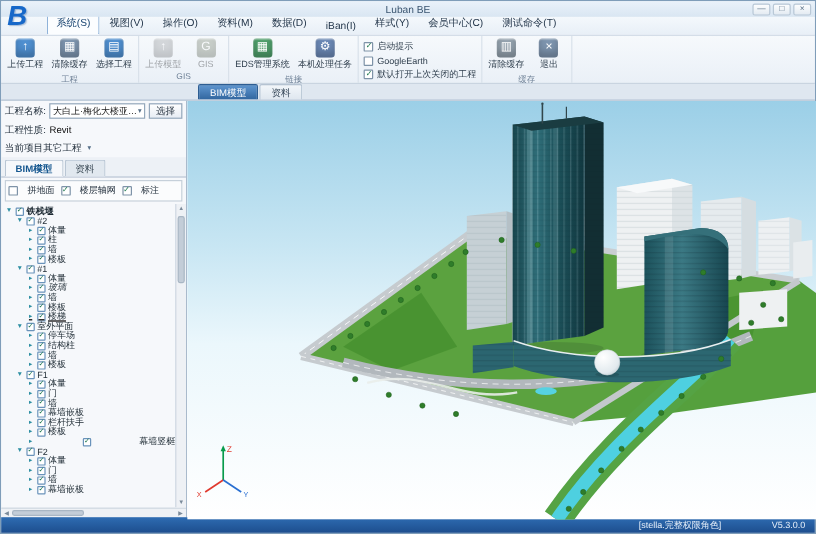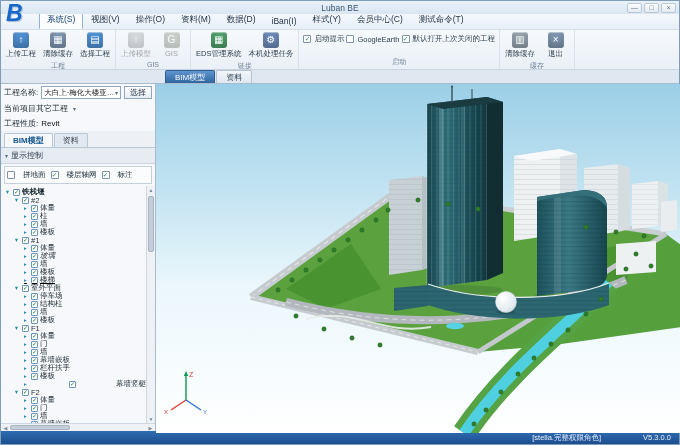--- a/index.html
+++ b/index.html
@@ -14,21 +14,21 @@
 .menubar{height:16px;background:linear-gradient(#f4f8fc,#e8eff7);display:flex;align-items:flex-end;padding-left:38px;border-bottom:1px solid #d4dde8;flex:0 0 auto}
 .menu-item{font-size:8.5px;color:#1e3146;padding:2px 7px;border:1px solid transparent;white-space:nowrap}
 .menu-item.active{background:#fbfdff;border-color:#8fb2d9;border-bottom-color:transparent;border-radius:2px 2px 0 0;color:#14406e}
 .ribbon{height:40px;background:linear-gradient(#f6f9fc,#eaf0f7);display:flex;border-bottom:1px solid #c9d4e0;flex:0 0 auto}
 .rgroup{display:flex;flex-direction:column;border-right:1px solid #d9e1ea;padding:1px 2px 0}
 .rbody{flex:1;display:flex;align-items:flex-start;gap:1px}
 .rbtn{display:flex;flex-direction:column;align-items:center;gap:1px;padding:1px 3px;min-width:33px}
 .rbtn.disabled{opacity:.45;filter:grayscale(.8)}
 .ric{width:16px;height:16px;border-radius:3px;color:#fff;font-size:10px;line-height:16px;text-align:center;box-shadow:inset 0 -5px 6px rgba(0,0,0,.22),inset 0 1px 1px rgba(255,255,255,.5)}
 .rlb{font-size:7.5px;color:#31404f;white-space:nowrap}
-.rchecks{display:flex;flex-direction:row;gap:2px;padding:3px 2px}
+.rchecks{display:flex;flex-direction:column;gap:2px;padding:3px 2px}
 .rcheck{display:flex;align-items:center;gap:3px;font-size:7.5px;color:#31404f;white-space:nowrap}
 .cb{flex:0 0 auto;width:8px;height:8px;border:1px solid #7e93a8;background:#fff;font-size:6.5px;line-height:6px;text-align:center;color:#1f7a4d;border-radius:1px}
 .rcap{font-size:7px;color:#6e8096;text-align:center;padding:1px 0 2px}
 .tabstrip{height:14px;background:#dfe7f0;border-bottom:1px solid #a9bacc;display:flex;align-items:flex-end;padding-left:164px;gap:1px;flex:0 0 auto}
 .dtab{font-size:8px;padding:1px 9px;color:#2c3e50;border:1px solid #b5c3d2;border-bottom:none;background:linear-gradient(#f2f6fa,#dfe7ef);border-radius:2px 2px 0 0;height:13px;line-height:11px;white-space:nowrap}
 .dtab.active{background:linear-gradient(#5e95cf,#31669f);color:#fff;border-color:#2d5d92}
 .content{flex:1;display:flex;min-height:0}
 .sidebar{width:155px;border-right:1px solid #a9bacc;background:#f6f8fb;display:flex;flex-direction:column;font-size:8px}
 .srow{display:flex;align-items:center;gap:3px;padding:2px 3px;flex:0 0 auto}
 .slabel{color:#24313e;white-space:nowrap}
@@ -176,35 +176,31 @@
     <div class="sidebar">
       <div class="srow">
         <span class="slabel">工程名称:</span>
         <div class="sselect">
           <span class="txt">大白上·梅化大楼亚曼建楼县桂</span>
           <span class="arr">▾</span>
         </div>
         <button class="sbtn">选择</button>
       </div>
       <div class="srow">
+        <span class="slabel">工程性质:</span>
+        <span class="svalue">Revit</span>
+      </div>
+      <div class="srow">
         <span class="slabel">当前项目其它工程</span>
         <span class="collapse">▾</span>
-      </div>
-      <div class="srow">
-        <span class="slabel">工程性质:</span>
-        <span class="svalue">Revit</span>
       </div>
       <div class="stabs">
           <div class="stab active">BIM模型</div>
           <div class="stab">资料</div>
         </div>
-      <div class="shdr">
-        <span class="tri">▾</span>
-        <span>显示控制</span>
-      </div>
       <div class="opts">
           <div class="opt">
             <span class="cb"></span>
             <span>拼地面</span>
           </div>
           <div class="opt">
             <span class="cb">✓</span>
             <span>楼层轴网</span>
           </div>
           <div class="opt">

